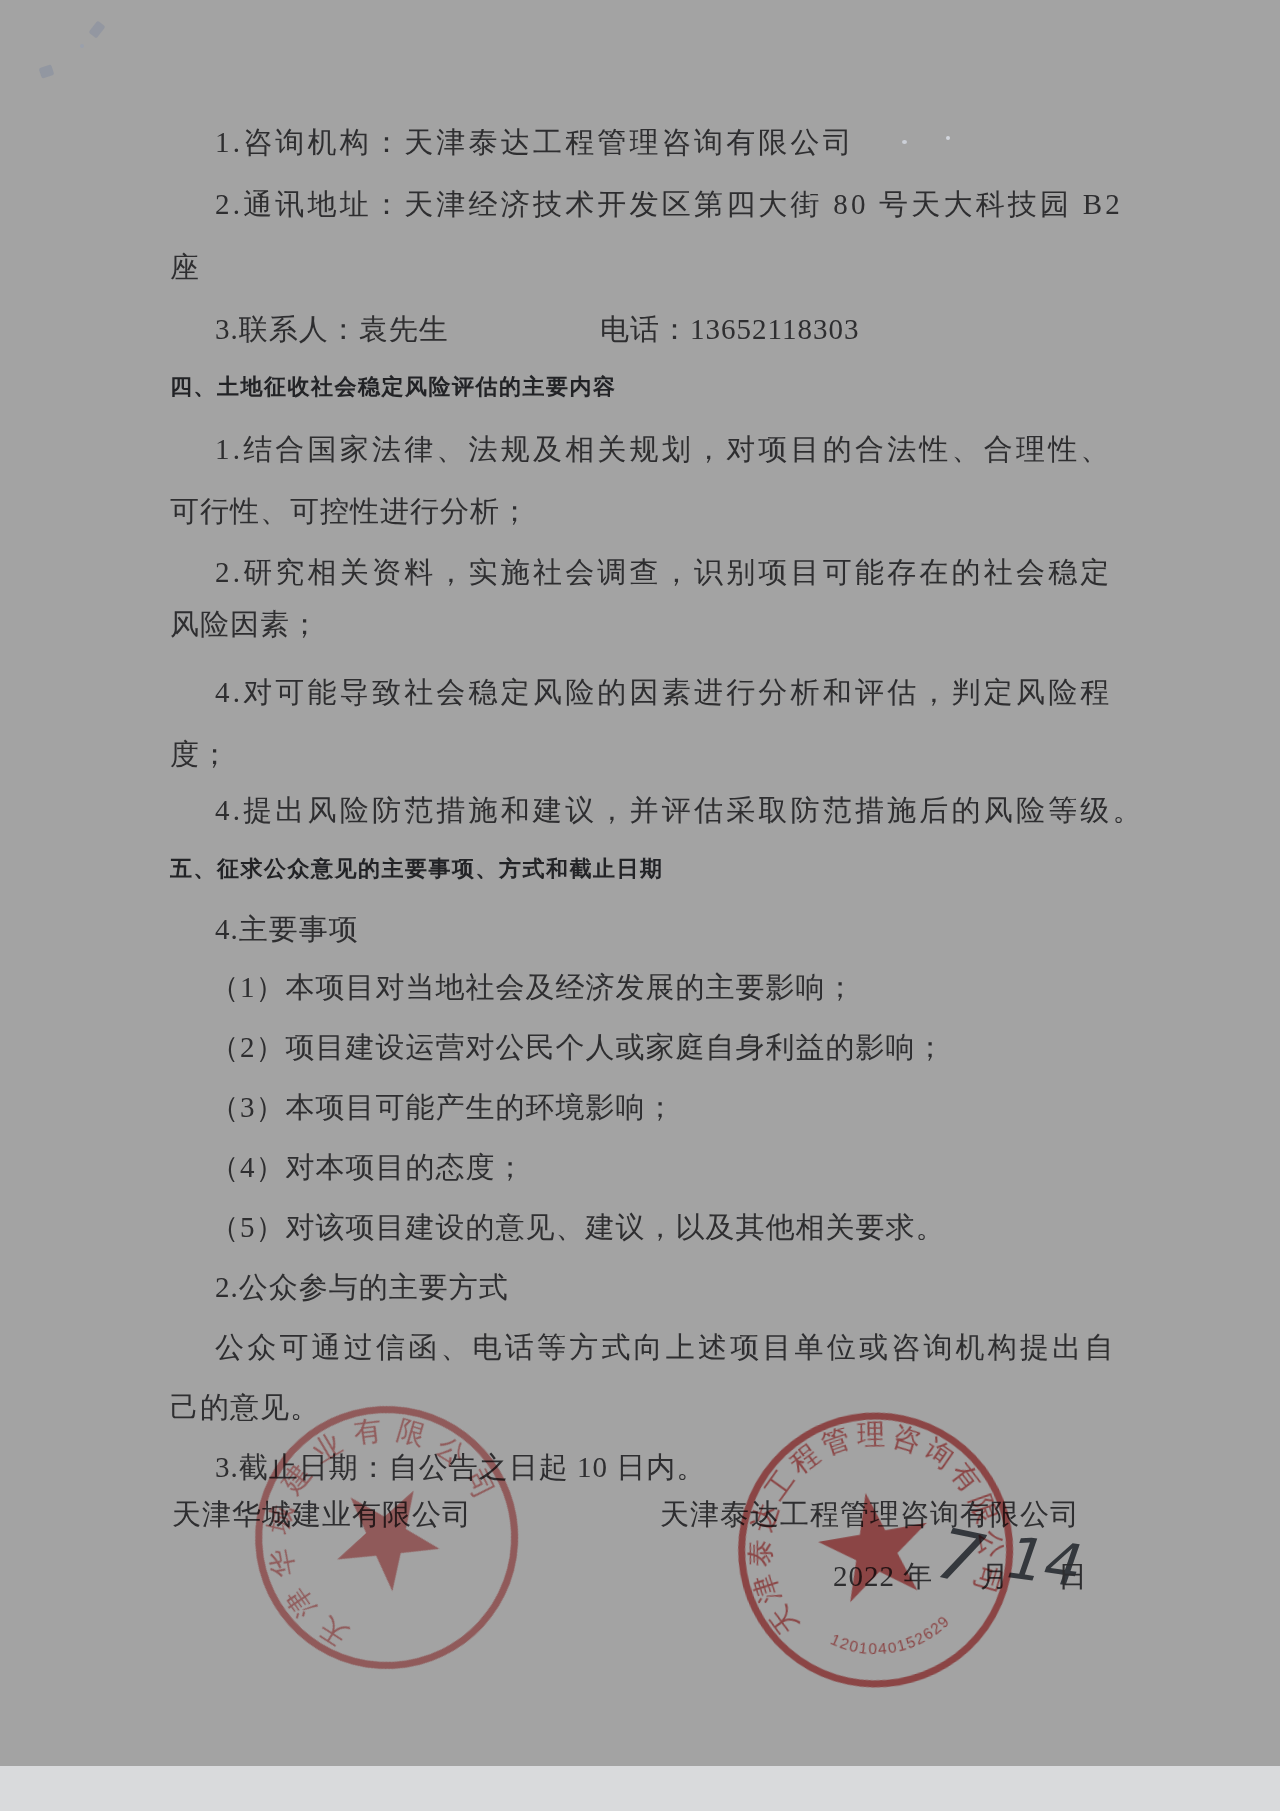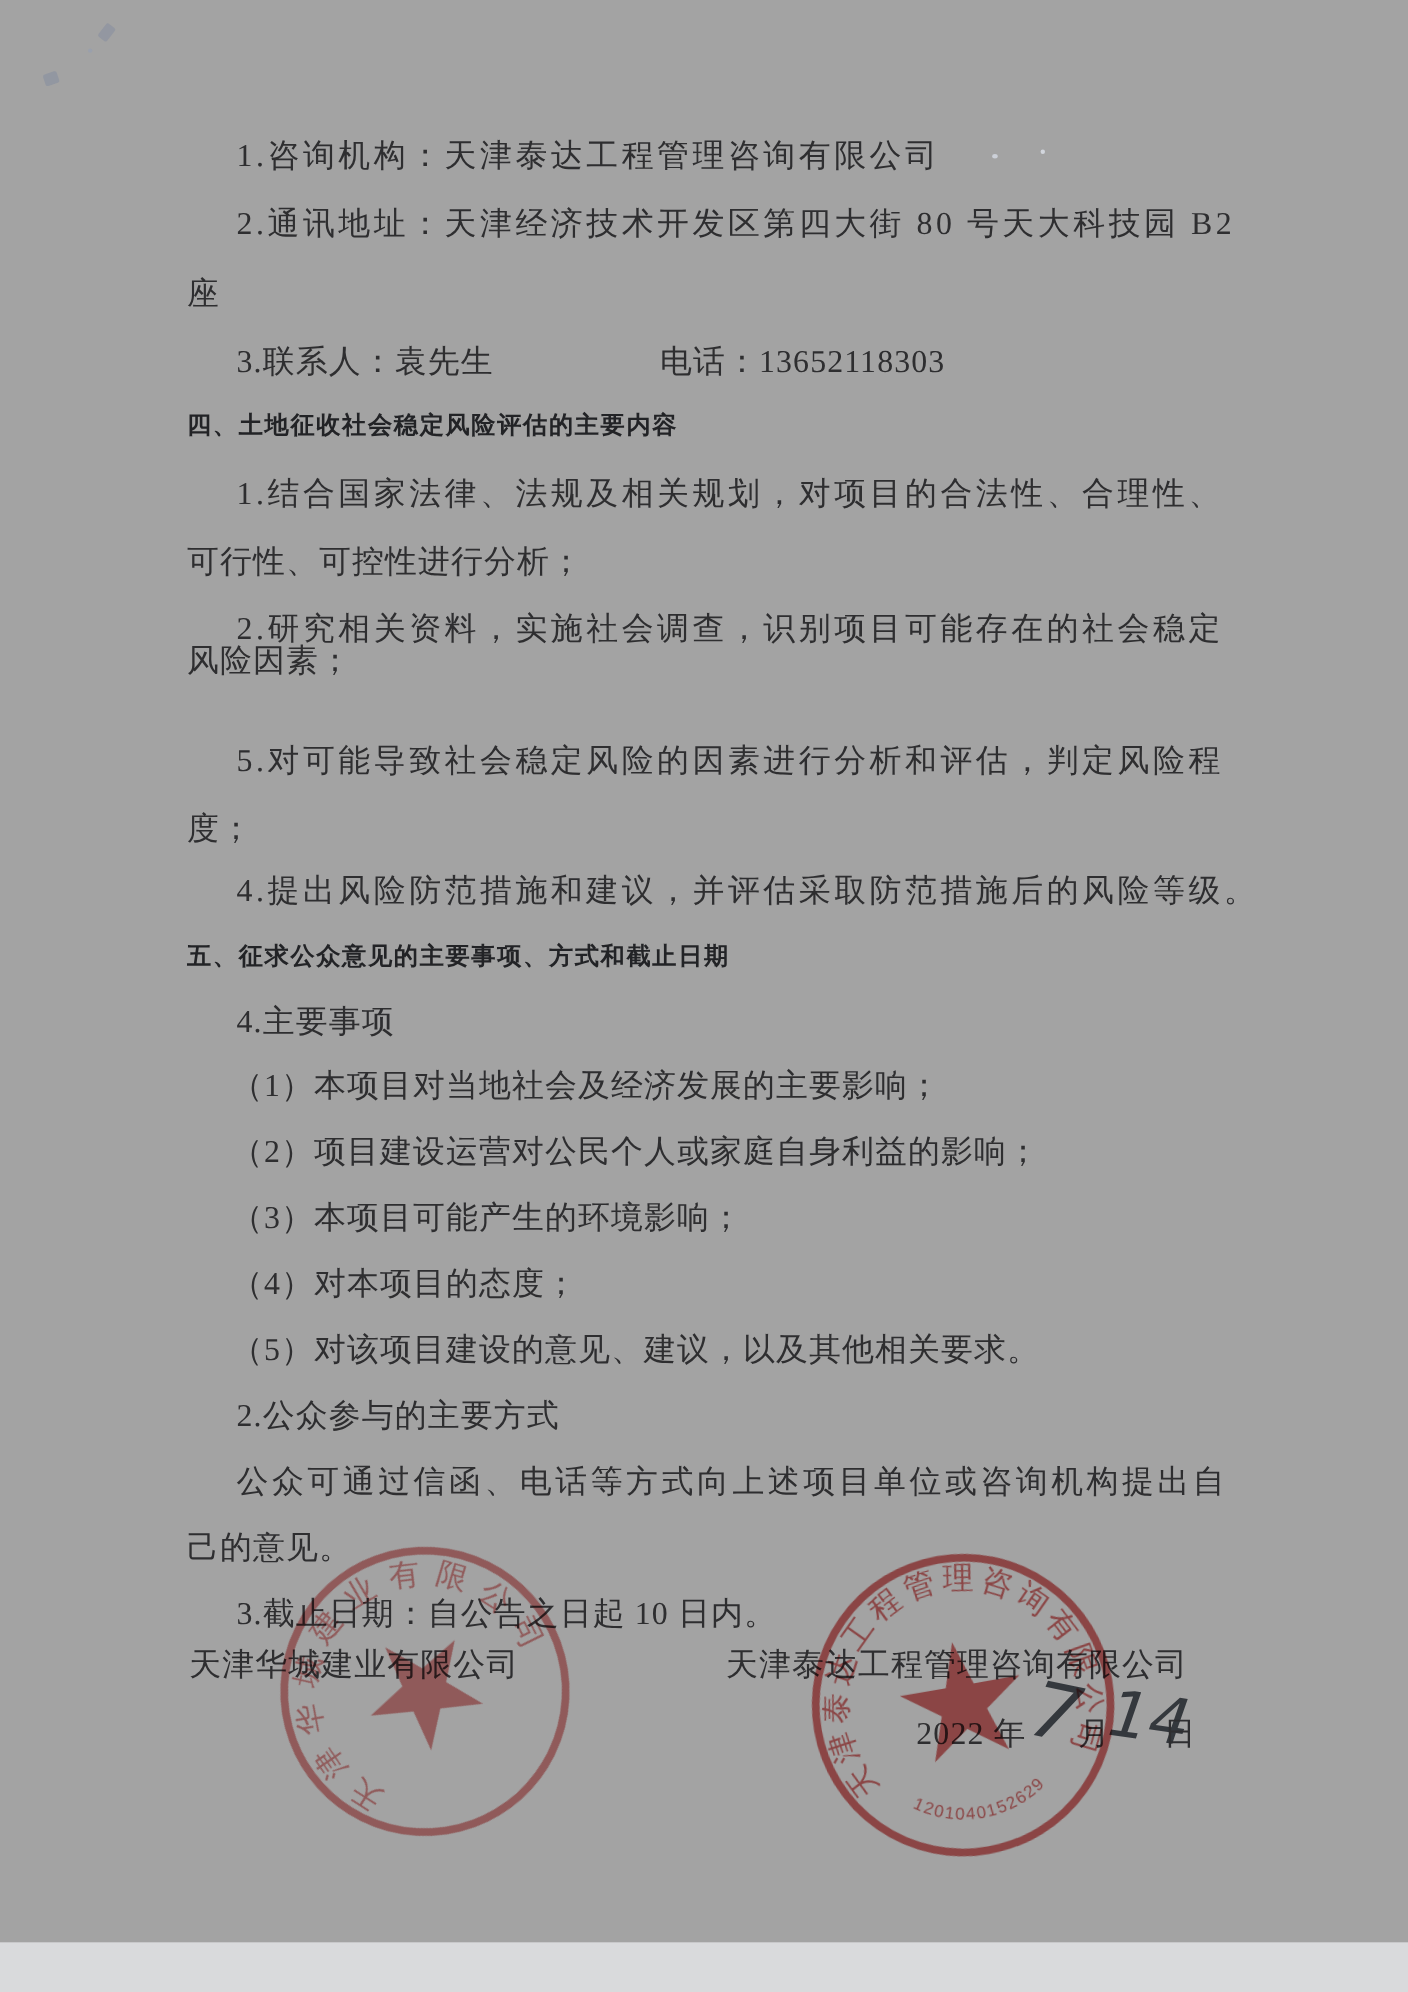--- a/index.html
+++ b/index.html
@@ -68,22 +68,22 @@
   <div class="line" style="left:170px;top:247px;">座</div>
 
   <div class="line" style="left:215px;top:309px;">3.联系人：袁先生</div>
   <div class="line" style="left:600px;top:309px;">电话：13652118303</div>
 
   <div class="line heading" style="left:170px;top:367px;">四、土地征收社会稳定风险评估的主要内容</div>
 
   <div class="line just" style="left:215px;top:429px;">1.结合国家法律、法规及相关规划，对项目的合法性、合理性、</div>
   <div class="line" style="left:170px;top:491px;">可行性、可控性进行分析；</div>
   <div class="line just" style="left:215px;top:552px;">2.研究相关资料，实施社会调查，识别项目可能存在的社会稳定</div>
-  <div class="line" style="left:170px;top:581px;">风险因素；</div>
-  <div class="line just" style="left:215px;top:672px;">5.对可能导致社会稳定风险的因素进行分析和评估，判定风险程</div>
+  <div class="line" style="left:170px;top:604px;">风险因素；</div>
+  <div class="line just" style="left:215px;top:672px;">4.对可能导致社会稳定风险的因素进行分析和评估，判定风险程</div>
   <div class="line" style="left:170px;top:734px;">度；</div>
   <div class="line just" style="left:215px;top:790px;">4.提出风险防范措施和建议，并评估采取防范措施后的风险等级。</div>
 
   <div class="line heading" style="left:170px;top:849px;">五、征求公众意见的主要事项、方式和截止日期</div>
 
   <div class="line" style="left:215px;top:909px;">4.主要事项</div>
   <div class="line" style="left:210px;top:967px;">（1）本项目对当地社会及经济发展的主要影响；</div>
   <div class="line" style="left:210px;top:1027px;">（2）项目建设运营对公民个人或家庭自身利益的影响；</div>
   <div class="line" style="left:210px;top:1087px;">（3）本项目可能产生的环境影响；</div>
   <div class="line" style="left:210px;top:1147px;">（4）对本项目的态度；</div>

